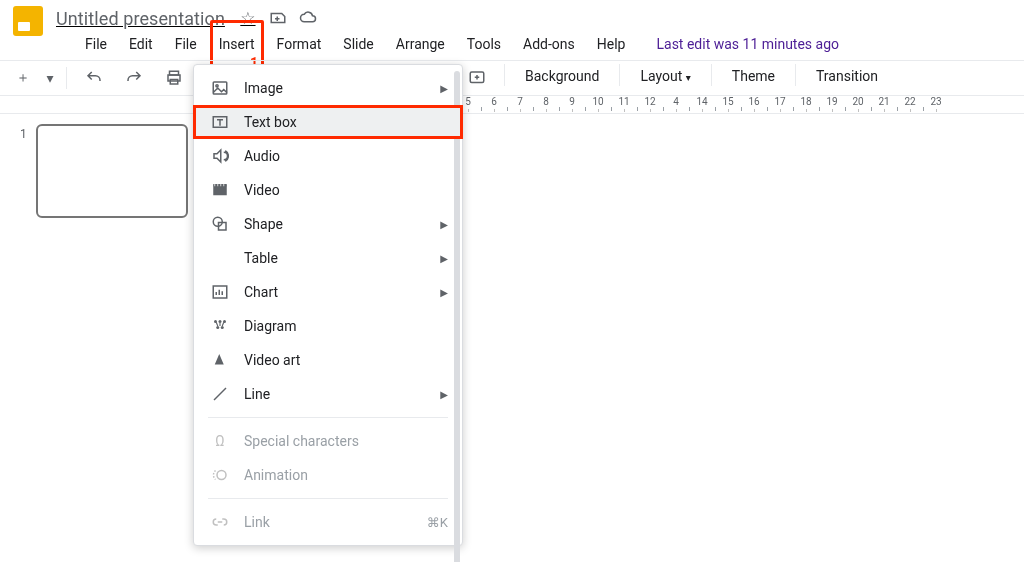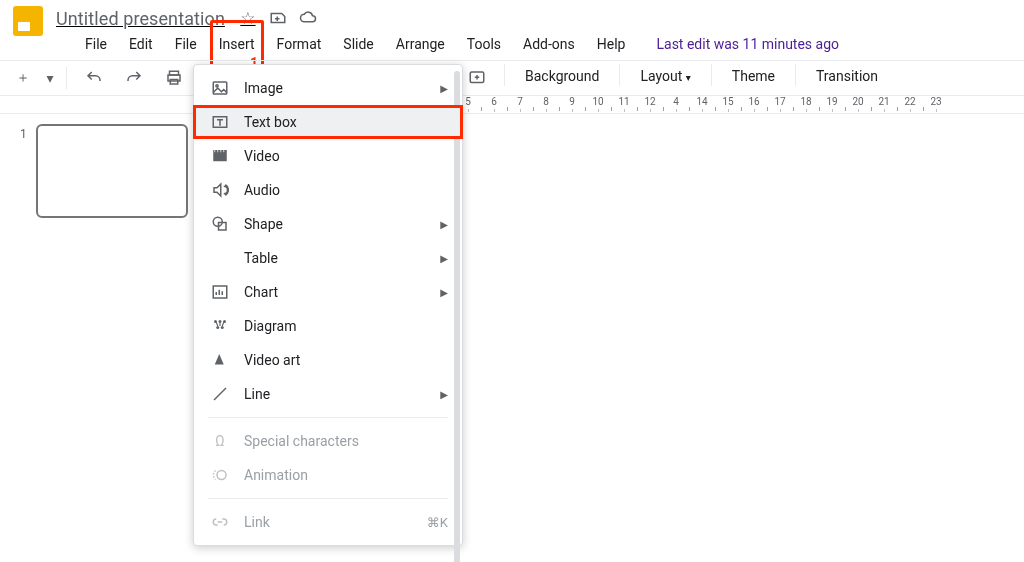--- a/index.html
+++ b/index.html
@@ -200,35 +200,35 @@
           <rect x="3" y="5" width="18" height="14"></rect>
           <path d="M8 9h8M12 9v8"></path>
         </svg>
     </span>
     <span>Text box</span>
   </div>
 
   <div class="ditem">
     <span class="icon">
       <svg viewBox="0 0 24 24" fill="#5f6368">
+          <path d="M4 9v6h4l5 5V4L8 9H4zM17 7a5 5 0 010 10M19 5a8 8 0 010 14" fill="none" stroke="#5f6368" stroke-width="2"></path>
+        </svg>
+    </span>
+    <span>Audio</span>
+  </div>
+
+  <div class="ditem">
+    <span class="icon">
+      <svg viewBox="0 0 24 24" fill="#5f6368">
           <rect x="3" y="6" width="18" height="13"></rect>
           <rect x="3" y="4" width="18" height="3" fill="#5f6368"></rect>
           <path d="M5 4v3M9 4v3M13 4v3M17 4v3" stroke="#fff" stroke-width="1"></path>
         </svg>
     </span>
     <span>Video</span>
-  </div>
-
-  <div class="ditem">
-    <span class="icon">
-      <svg viewBox="0 0 24 24" fill="#5f6368">
-          <path d="M4 9v6h4l5 5V4L8 9H4zM17 7a5 5 0 010 10M19 5a8 8 0 010 14" fill="none" stroke="#5f6368" stroke-width="2"></path>
-        </svg>
-    </span>
-    <span>Audio</span>
   </div>
 
   <div class="ditem">
     <span class="icon">
       <svg viewBox="0 0 24 24" fill="none" stroke="#5f6368" stroke-width="2">
           <circle cx="9" cy="9" r="6"></circle>
           <rect x="10" y="10" width="10" height="10"></rect>
         </svg>
     </span>
     <span>Shape</span>

